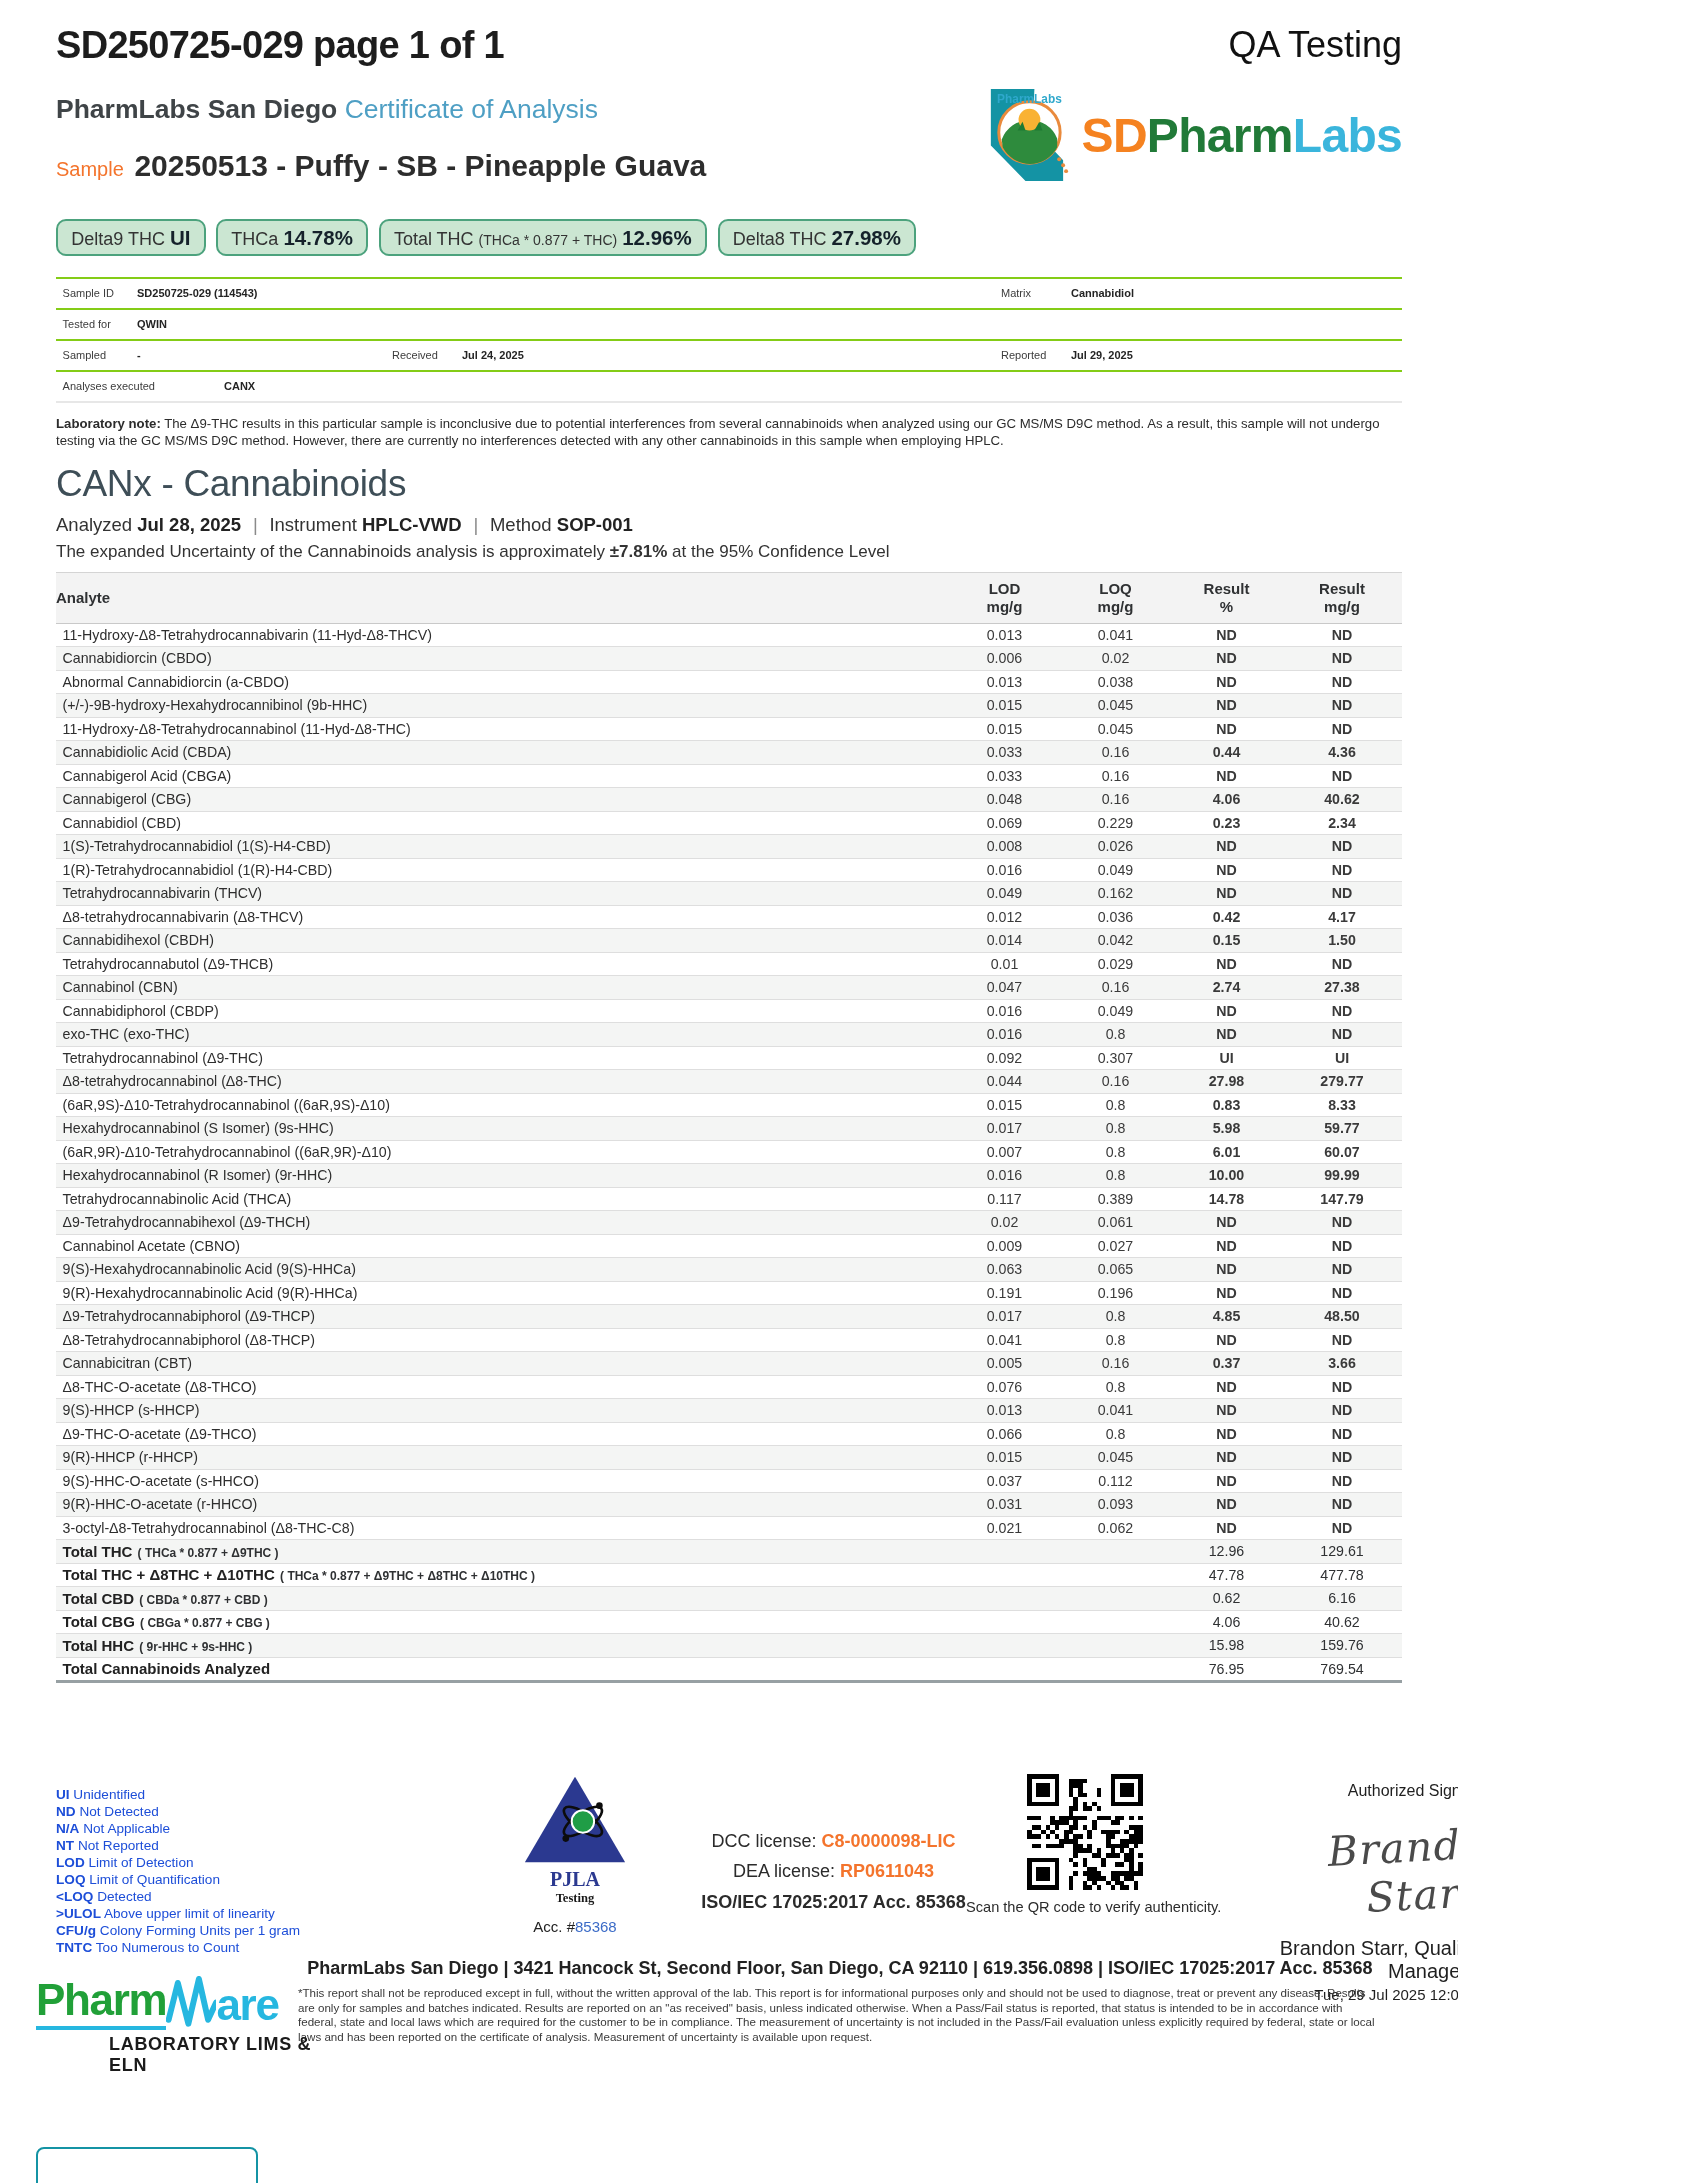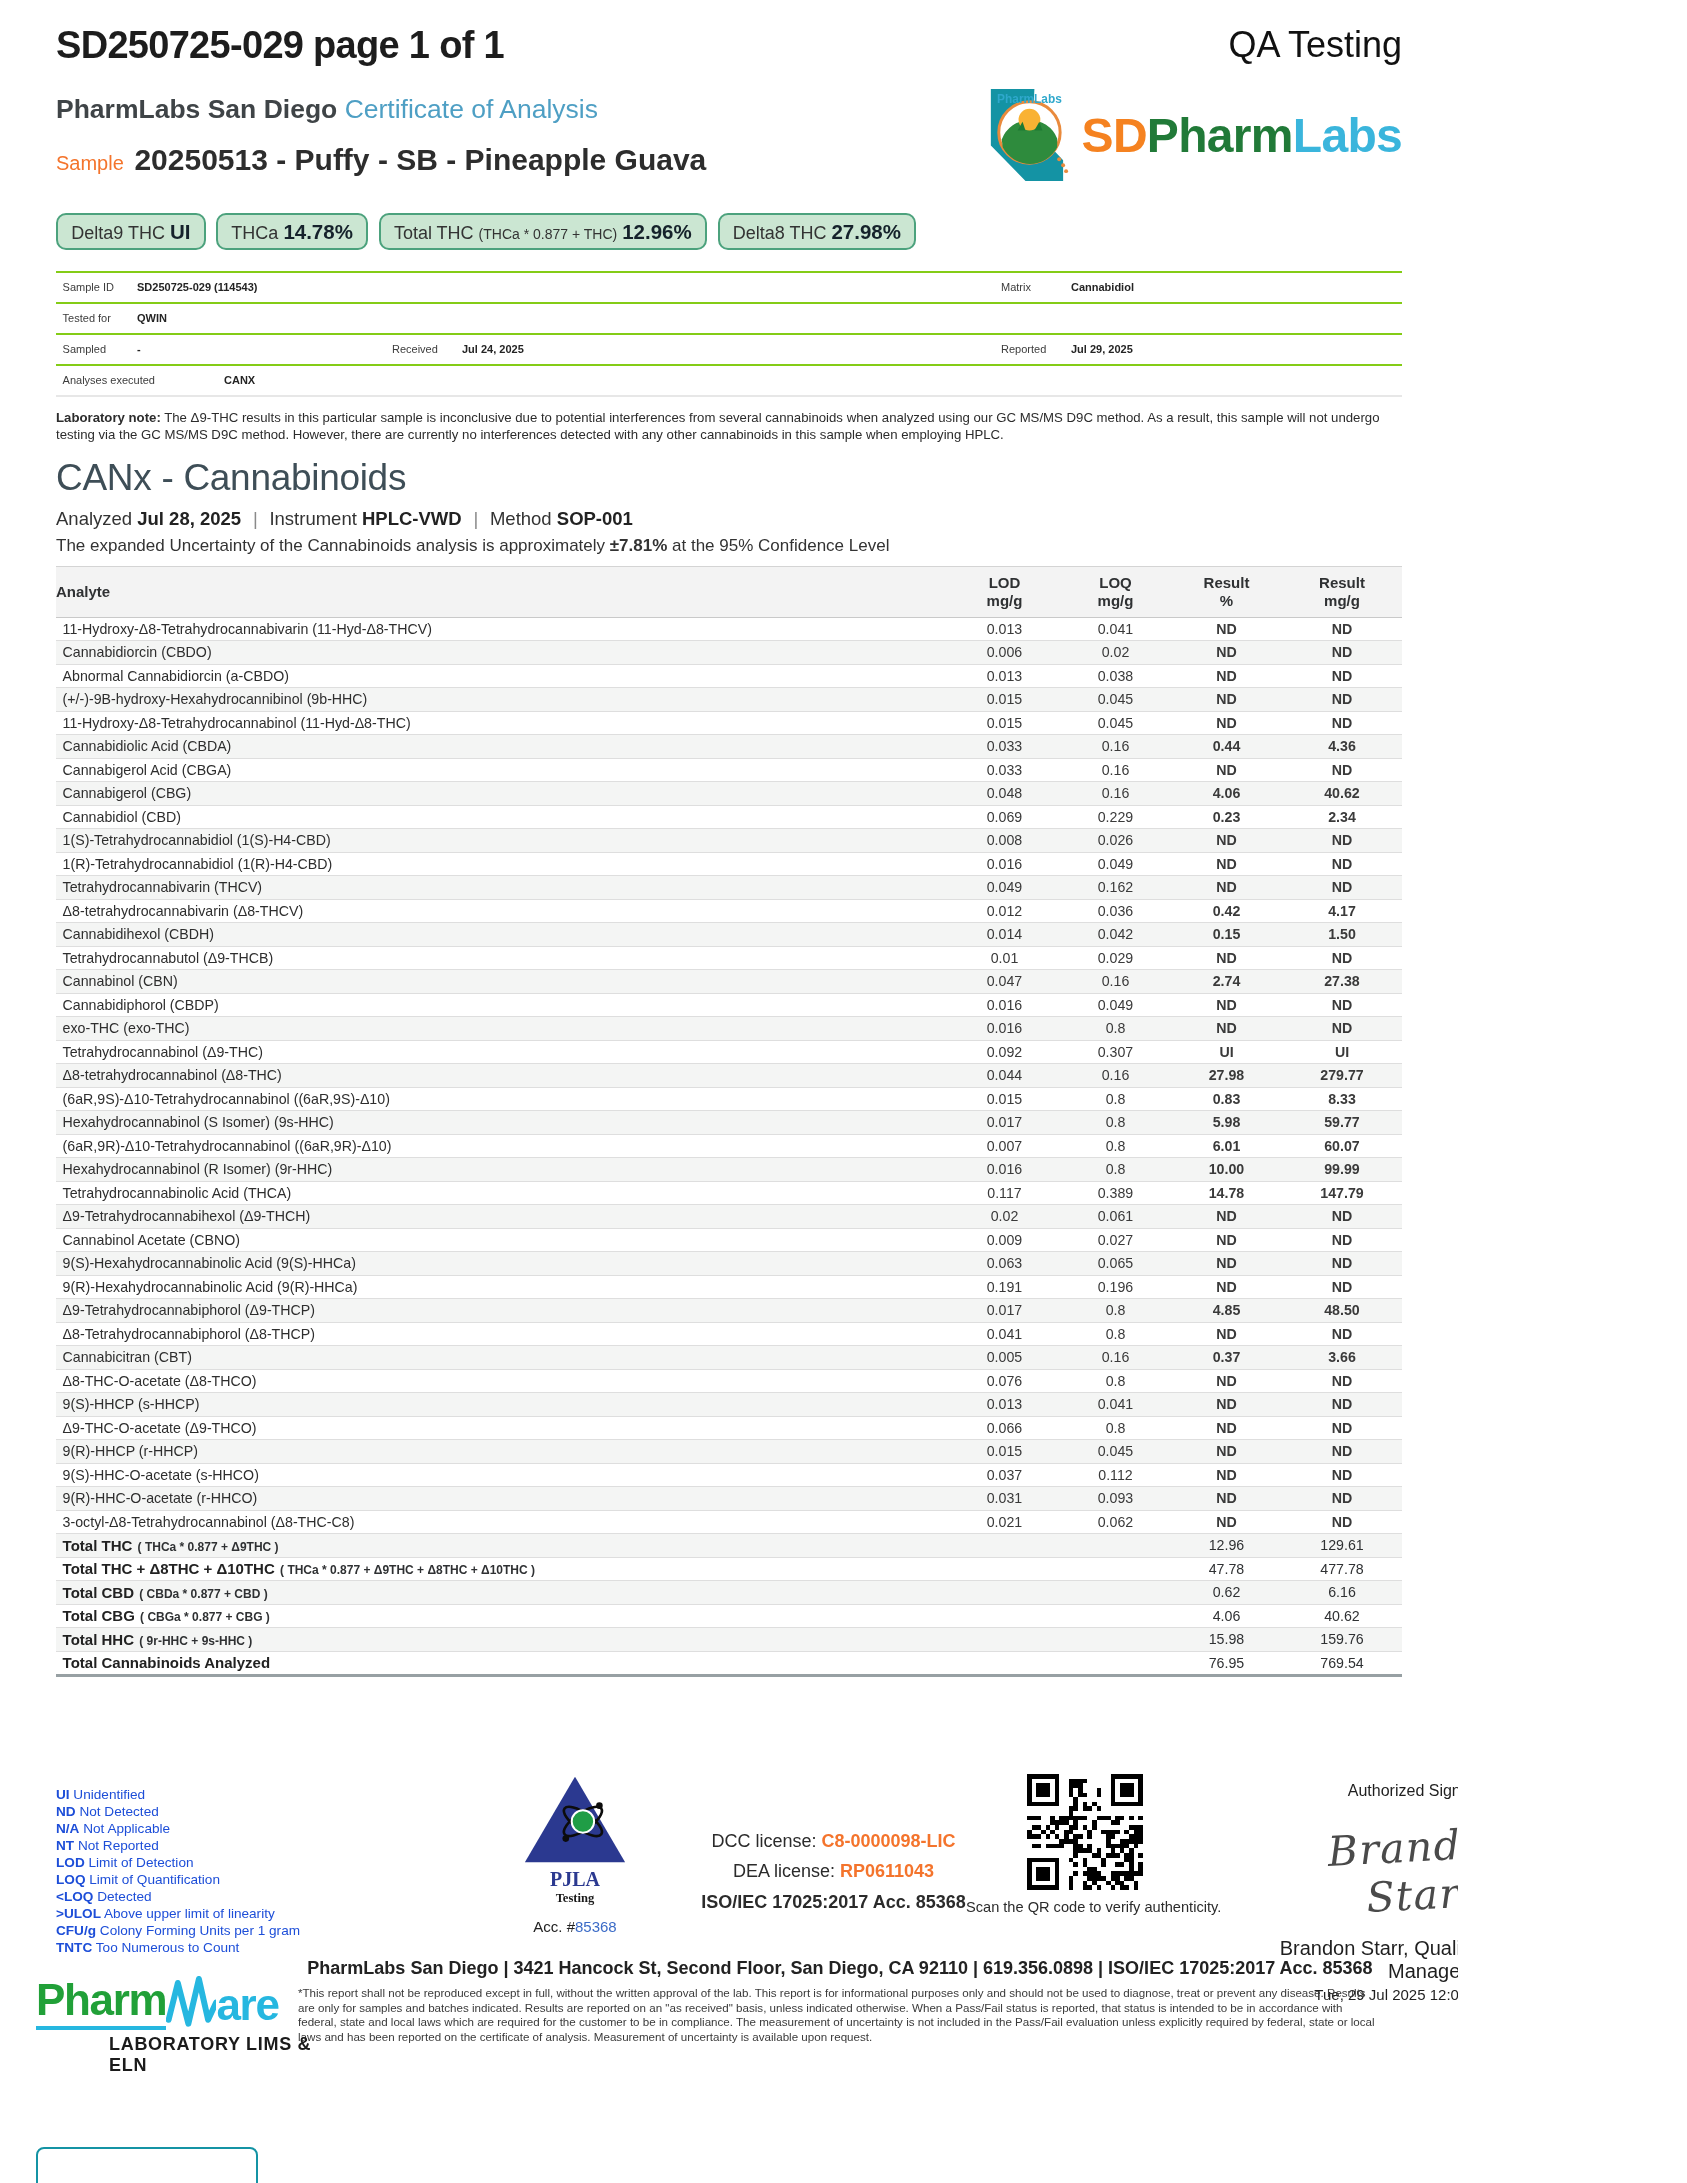--- a/index.html
+++ b/index.html
@@ -7,21 +7,21 @@
         font-family:"Liberation Sans",sans-serif;color:#2F3133;}
   .content{padding:24px 56px 0 56px;}
 
   
   .titlebar{display:flex;justify-content:space-between;align-items:flex-start;}
   .doc-title{font-size:38px;font-weight:600;color:#1d1d1d;letter-spacing:-0.7px;}
   .qa-label{font-size:36px;font-weight:400;color:#111;}
   .subheader{margin-top:26.5px;font-size:26.5px;}
   .lab-name{font-weight:700;color:#3F4447;}
   .doc-type{color:#4E9FC4;font-weight:500;margin-left:0;}
-  .sample-line{margin-top:18px;display:flex;align-items:baseline;gap:10.6px;}
+  .sample-line{margin-top:24px;display:flex;align-items:baseline;gap:10.6px;}
   .sample-label{font-size:20px;color:#F4742C;}
   .sample-name{font-size:30px;font-weight:700;color:#2d2d2d;}
 
   .brand-logo{position:absolute;top:85px;right:56px;display:flex;align-items:center;gap:6.6px;}
   .brand-word{font-size:48px;font-weight:700;letter-spacing:-0.7px;}
   .brand-sd{color:#F58220;}
   .brand-pharm{color:#217A38;}
   .brand-labs{color:#3AB5DC;}
 
   

